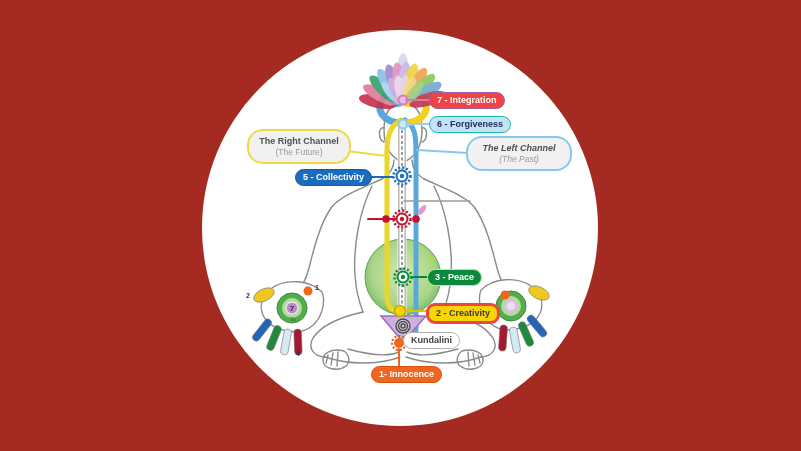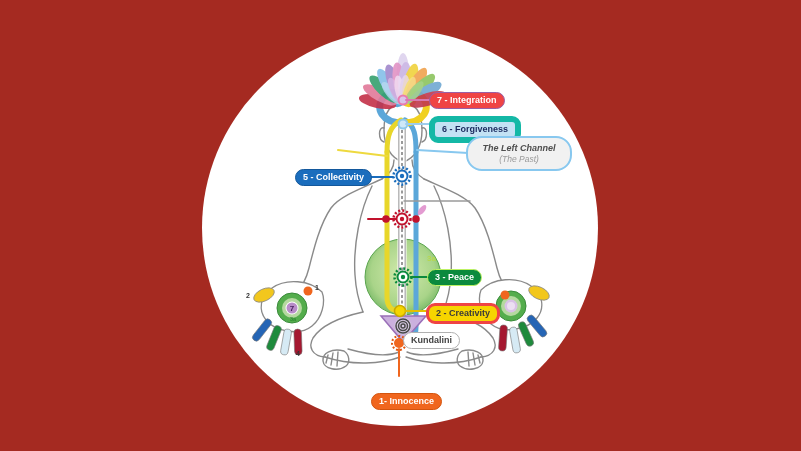--- a/index.html
+++ b/index.html
@@ -3,27 +3,27 @@
 <meta charset="utf-8">
 <style>
   html,body{margin:0;padding:0;}
   .stage{position:relative;width:801px;height:451px;background:#A52A21;overflow:hidden;
          font-family:"Liberation Sans",sans-serif;}
   .circle{position:absolute;left:202px;top:30px;width:396px;height:396px;border-radius:50%;background:#ffffff;}
   svg.art{position:absolute;left:0;top:0;}
   .pill{position:absolute;font:bold 9px "Liberation Sans",sans-serif;padding:2px 7px;
         border-radius:9px;white-space:nowrap;color:#fff;line-height:11px;}
   .integration{left:429px;top:92px;background:#ef4444;border:1px solid #9a5fa5;}
-  .forgiveness{left:429px;top:116px;background:#c3e2f4;border:6px solid #14b8a6;color:#1b2a5e;}
+  .forgiveness{left:429px;top:116px;background:#c3e2f4;border:1px solid #14b8a6;color:#1b2a5e;}
   .collectivity{left:295px;top:169px;background:#1a6dbd;border:1px solid #13589c;}
   .love{left:266px;top:211px;background:#c2122d;border:1px solid #9e0e24;}
   .peace{left:427px;top:269px;background:#0b8a3d;border:1px solid #bef264;}
   .creativity{left:426px;top:303px;background:#f6d500;border:3px solid #ef4444;color:#3a3a3a;}
   .kundalini{left:403px;top:332px;background:#ffffff;border:1.5px solid #b0b0b0;color:#444;}
-  .innocence{left:371px;top:393px;background:#f0661e;border:1px solid #d4540e;}
+  .innocence{left:371px;top:366px;background:#f0661e;border:1px solid #d4540e;}
   .bubble{position:absolute;background:#f1f1f1;border-radius:16px;text-align:center;padding:5px 4px;}
   .bub-title{font-size:9px;font-weight:bold;color:#4f4f4f;line-height:11px;}
   .bub-sub{font-size:8.5px;color:#9a9a9a;line-height:10px;}
   .right-ch{left:247px;top:129px;width:92px;border:2px solid #eed93f;}
   .left-ch{left:466px;top:136px;width:94px;border:2px solid #88c8ef;font-style:italic;}
   .center-ch{left:468px;top:183px;width:96px;border:2px solid #9a9a9a;}
 </style>
 </head>
 <body>
 
@@ -221,17 +221,21 @@
   </svg>
 
   <div class="pill integration">7 - Integration</div>
   <div class="pill forgiveness">6 - Forgiveness</div>
   <div class="pill collectivity">5 - Collectivity</div>
   <div class="pill peace">3 - Peace</div>
   <div class="pill creativity">2 - Creativity</div>
   <div class="pill kundalini">Kundalini</div>
   <div class="pill innocence">1- Innocence</div>
 
+  <div class="bubble right-ch">
+    <div class="bub-title">The Right Channel</div>
+    <div class="bub-sub">(The Future)</div>
+  </div>
   <div class="bubble left-ch">
     <div class="bub-title">The Left Channel</div>
     <div class="bub-sub">(The Past)</div>
   </div>
 </div>
 
 </body></html>

